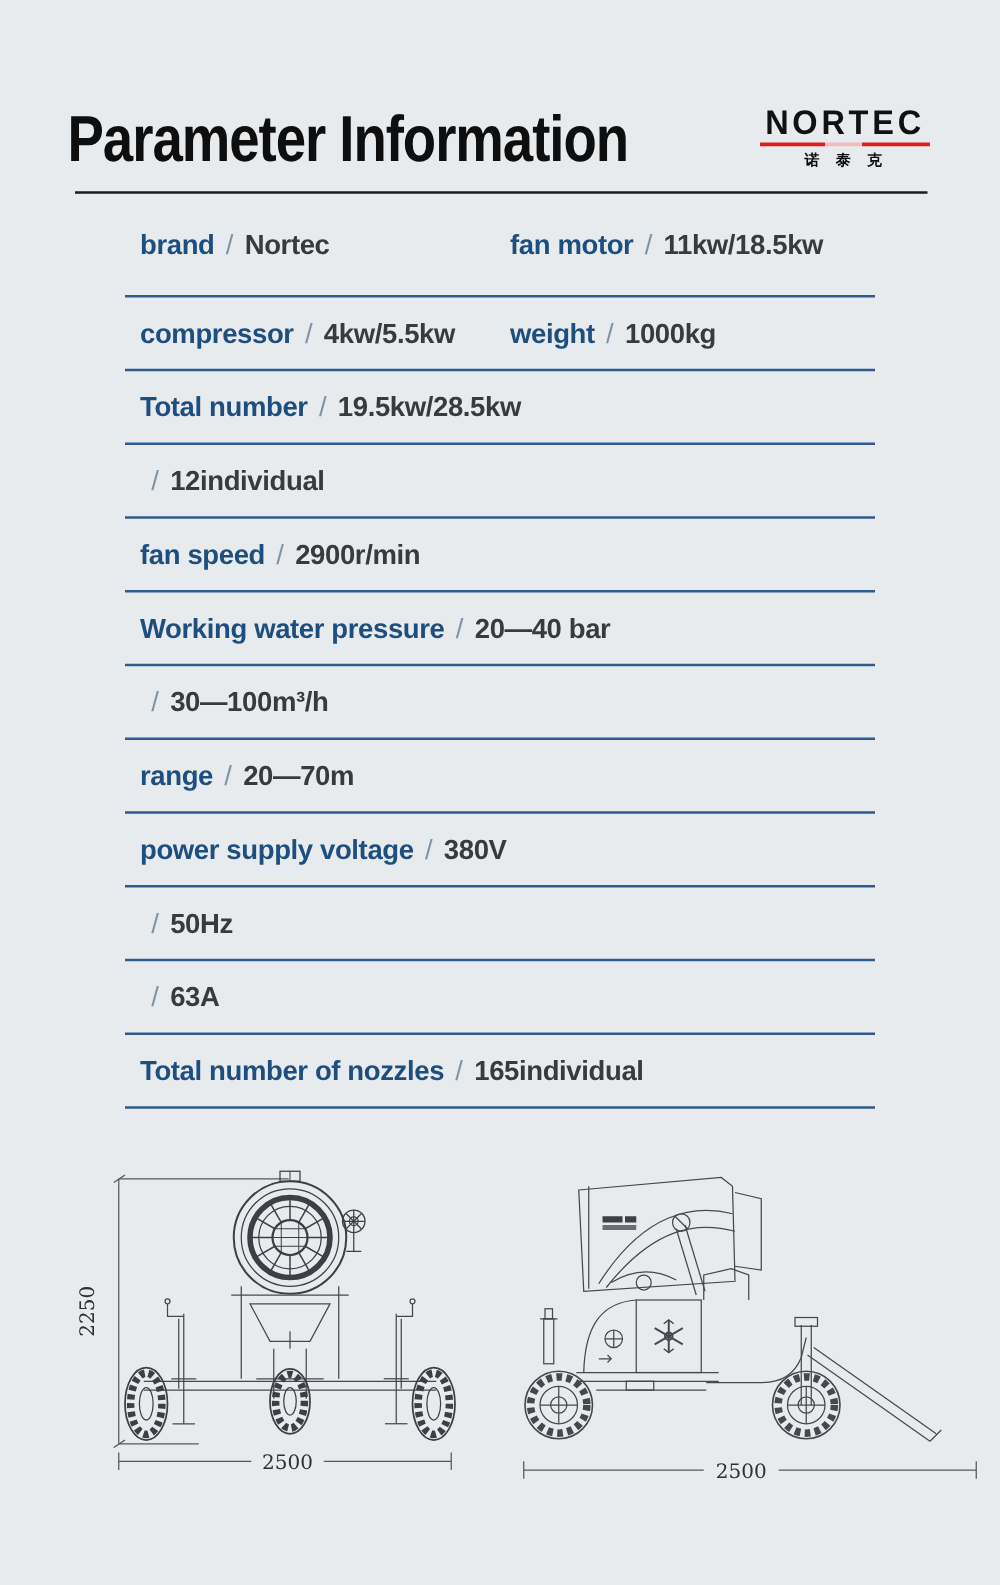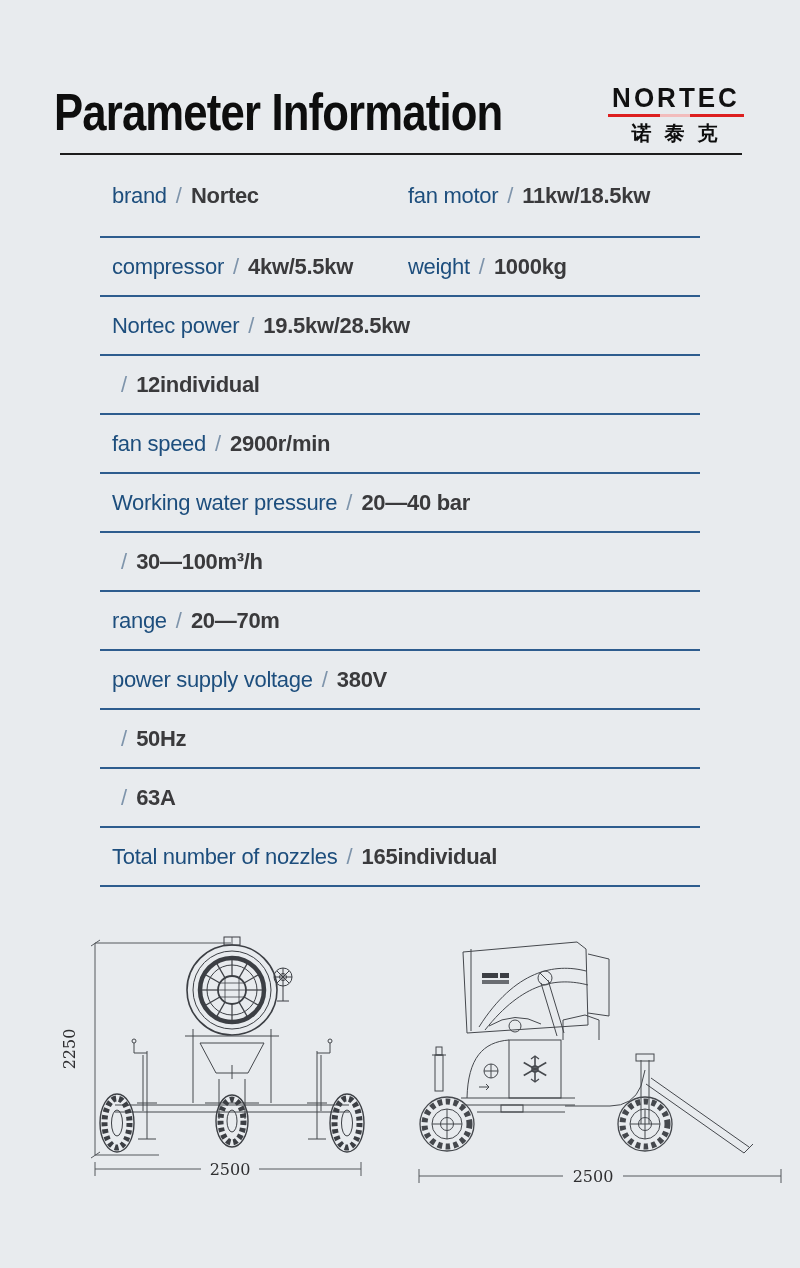--- a/index.html
+++ b/index.html
@@ -20,36 +20,36 @@
   .logo-word{
     font-size:26px;font-weight:700;color:#111;
     letter-spacing:3px;line-height:1;white-space:nowrap;
     transform:scaleY(1.05);transform-origin:center top;
   }
   .logo-rule{
     height:3px;margin:4px 2px 5px 2px;
     background:linear-gradient(90deg,#dd1f1f 0%,#dd1f1f 38%,#f2bcbc 38%,#f2bcbc 60%,#dd1f1f 60%,#dd1f1f 100%);
   }
   .logo-cn{
-    font-size:20px;font-weight:700;color:#0d0d0d;
+    font-size:12px;font-weight:700;color:#0d0d0d;
     letter-spacing:13px;padding-left:10px;line-height:1.1;white-space:nowrap;
   }
   .title-rule{
     position:absolute;left:60px;top:153px;width:682px;height:2px;background:#1c1c1c;
   }
   
   .spec{position:absolute;left:100px;top:156px;width:600px;}
   .row{
     display:flex;align-items:center;height:59px;
     border-bottom:2px solid #2e5c8e;box-sizing:border-box;
   }
   .row.first{height:82px;}
   .cell{display:flex;align-items:baseline;padding-left:12px;box-sizing:border-box;flex:1;white-space:nowrap;}
   .cell.col-a{flex:0 0 296px;}
-  .lbl{font-size:22px;font-weight:400;color:#1d4e7d;letter-spacing:-0.3px;}
+  .lbl{font-size:22px;font-weight:700;color:#1d4e7d;letter-spacing:-0.3px;}
   .sep{font-size:22px;font-weight:400;color:#7e94ab;margin:0 9px;}
   .val{font-size:22px;font-weight:700;color:#3a3a3c;letter-spacing:-0.3px;}
   
   .draw{position:absolute;}
   .draw svg{display:block;}
   .dim-text{
     font-family:"DejaVu Serif", serif;
     font-size:16px;fill:#2f2f31;
   }
 </style>
@@ -89,21 +89,21 @@
     </div>
     <div class="cell">
       <span class="lbl">weight</span>
       <span class="sep">/</span>
       <span class="val">1000kg</span>
     </div>
   </div>
 
   <div class="row">
     <div class="cell">
-      <span class="lbl">Nortec power</span>
+      <span class="lbl">Total number</span>
       <span class="sep">/</span>
       <span class="val">19.5kw/28.5kw</span>
     </div>
   </div>
 
   <div class="row">
     <div class="cell">
       <span class="sep">/</span>
       <span class="val">12individual</span>
     </div>

